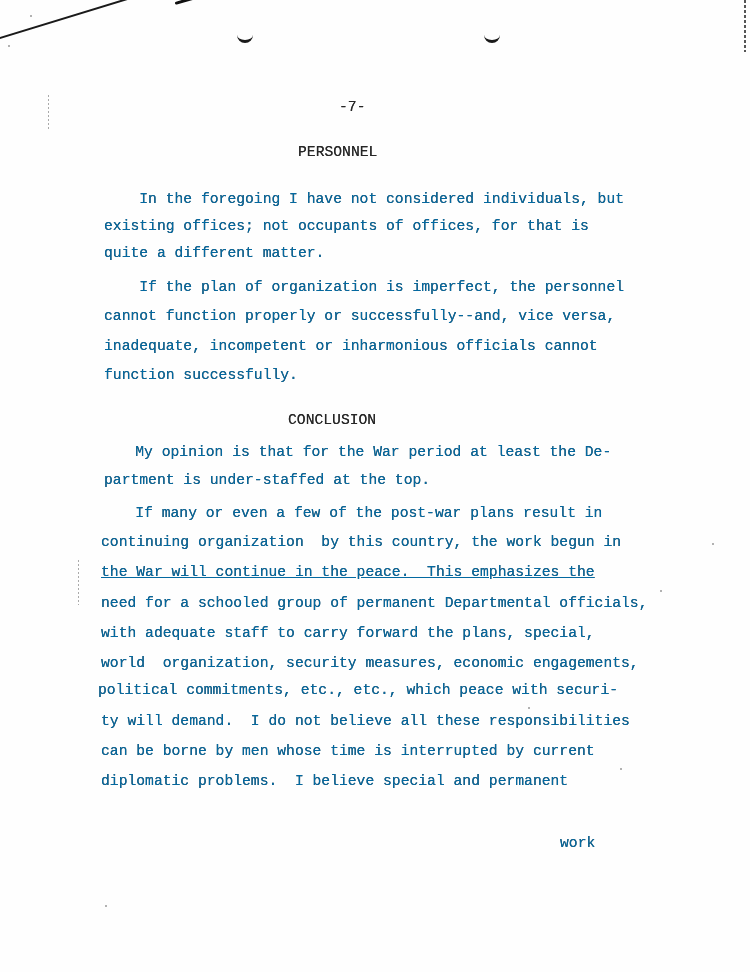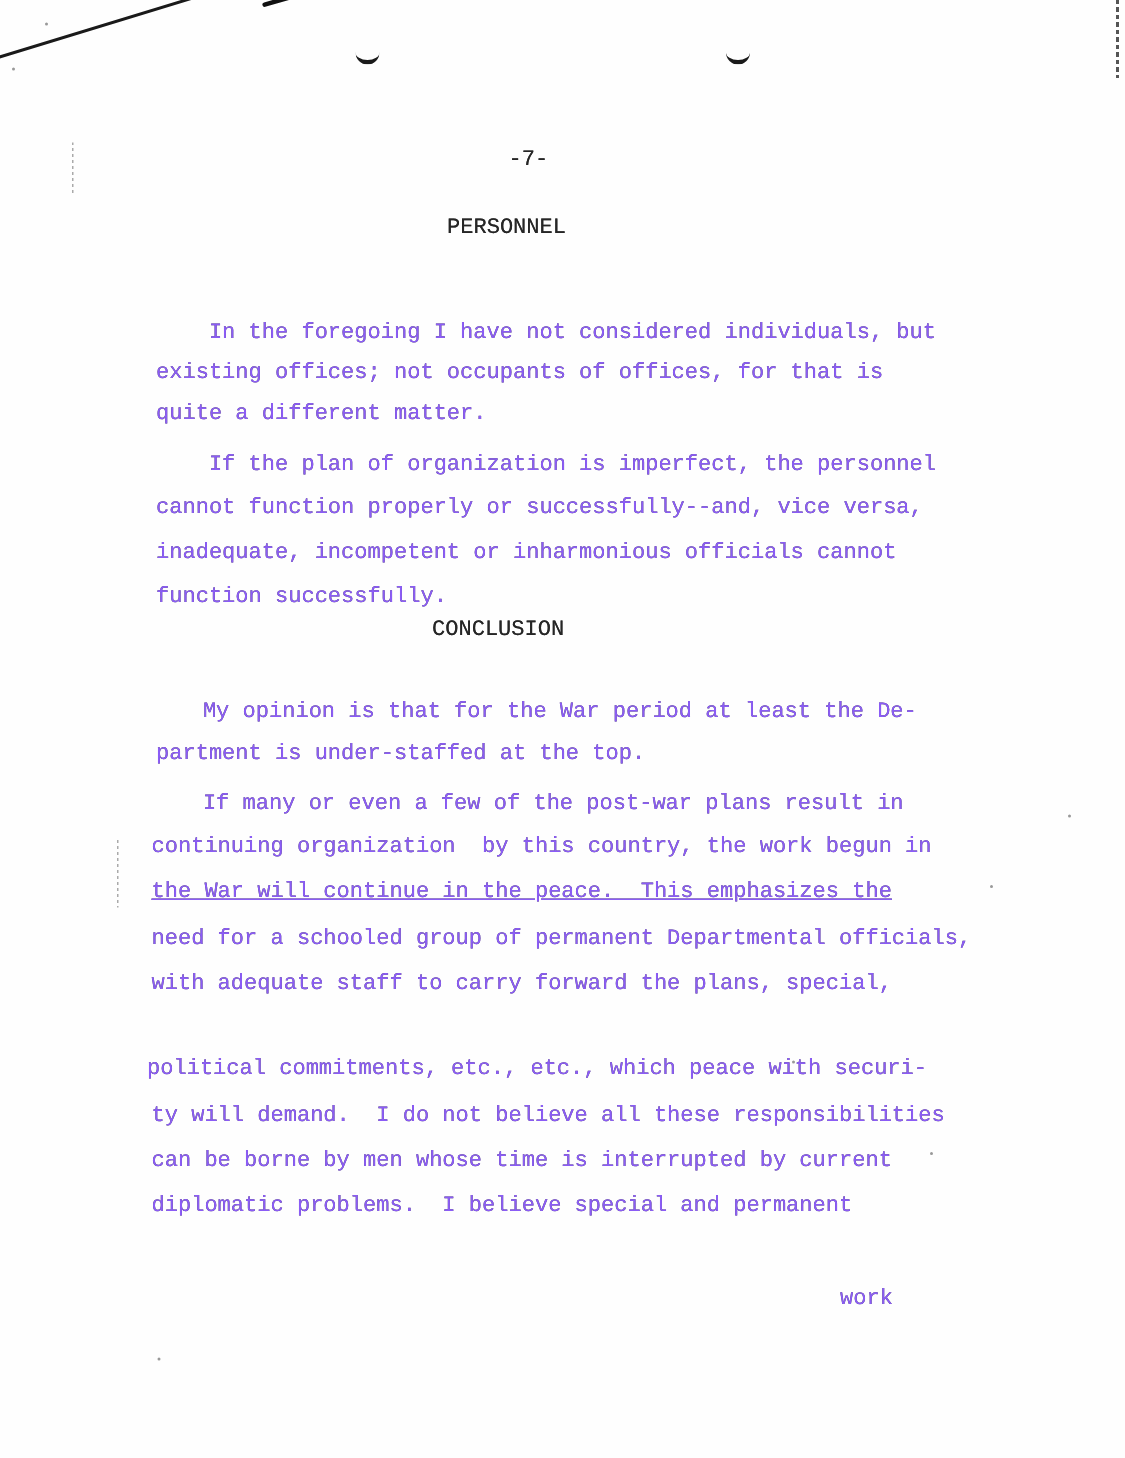--- a/index.html
+++ b/index.html
@@ -20,23 +20,22 @@
       left: 0; top: 0;
       width: 750px; height: 972px;
       background: #fefefe;
     }
     .line {
       position: absolute;
       font-size: 14.7px;
       line-height: 18px;
       white-space: pre;
       letter-spacing: 0px;
-      color: #8b5cf6;
+      color: #0369a1;
       text-shadow: 0 0 0.4px #444;
-      margin-top: 23px;
     }
     .center {
       position: absolute;
       font-size: 14.7px;
       line-height: 18px;
       white-space: pre;
       color: #262626;
       text-shadow: 0 0 0.4px #444;
     }
     
@@ -118,20 +117,21 @@
   <div class="center" style="left:288px; top:411px;">CONCLUSION</div>
 
   <div class="line" style="left:100px; top:443px;">    My opinion is that for the War period at least the De-</div>
   <div class="line" style="left:104px; top:471px;">partment is under-staffed at the top.</div>
 
   <div class="line" style="left:100px; top:504px;">    If many or even a few of the post-war plans result in</div>
   <div class="line" style="left:101px; top:533px;">continuing organization  by this country, the work begun in</div>
   <div class="line" style="left:101px; top:563px;text-decoration:underline;">the War will continue in the peace.  This emphasizes the</div>
   <div class="line" style="left:101px; top:594px;">need for a schooled group of permanent Departmental officials,</div>
   <div class="line" style="left:101px; top:624px;">with adequate staff to carry forward the plans, special,</div>
+  <div class="line" style="left:101px; top:654px;">world  organization, security measures, economic engagements,</div>
   <div class="line" style="left:98px; top:681px;">political commitments, etc., etc., which peace with securi-</div>
   <div class="line" style="left:101px; top:712px;">ty will demand.  I do not believe all these responsibilities</div>
   <div class="line" style="left:101px; top:742px;">can be borne by men whose time is interrupted by current</div>
   <div class="line" style="left:101px; top:772px;">diplomatic problems.  I believe special and permanent</div>
 
   <div class="line" style="left:560px; top:834px;">work</div>
 
 </div>
 
 </body></html>

